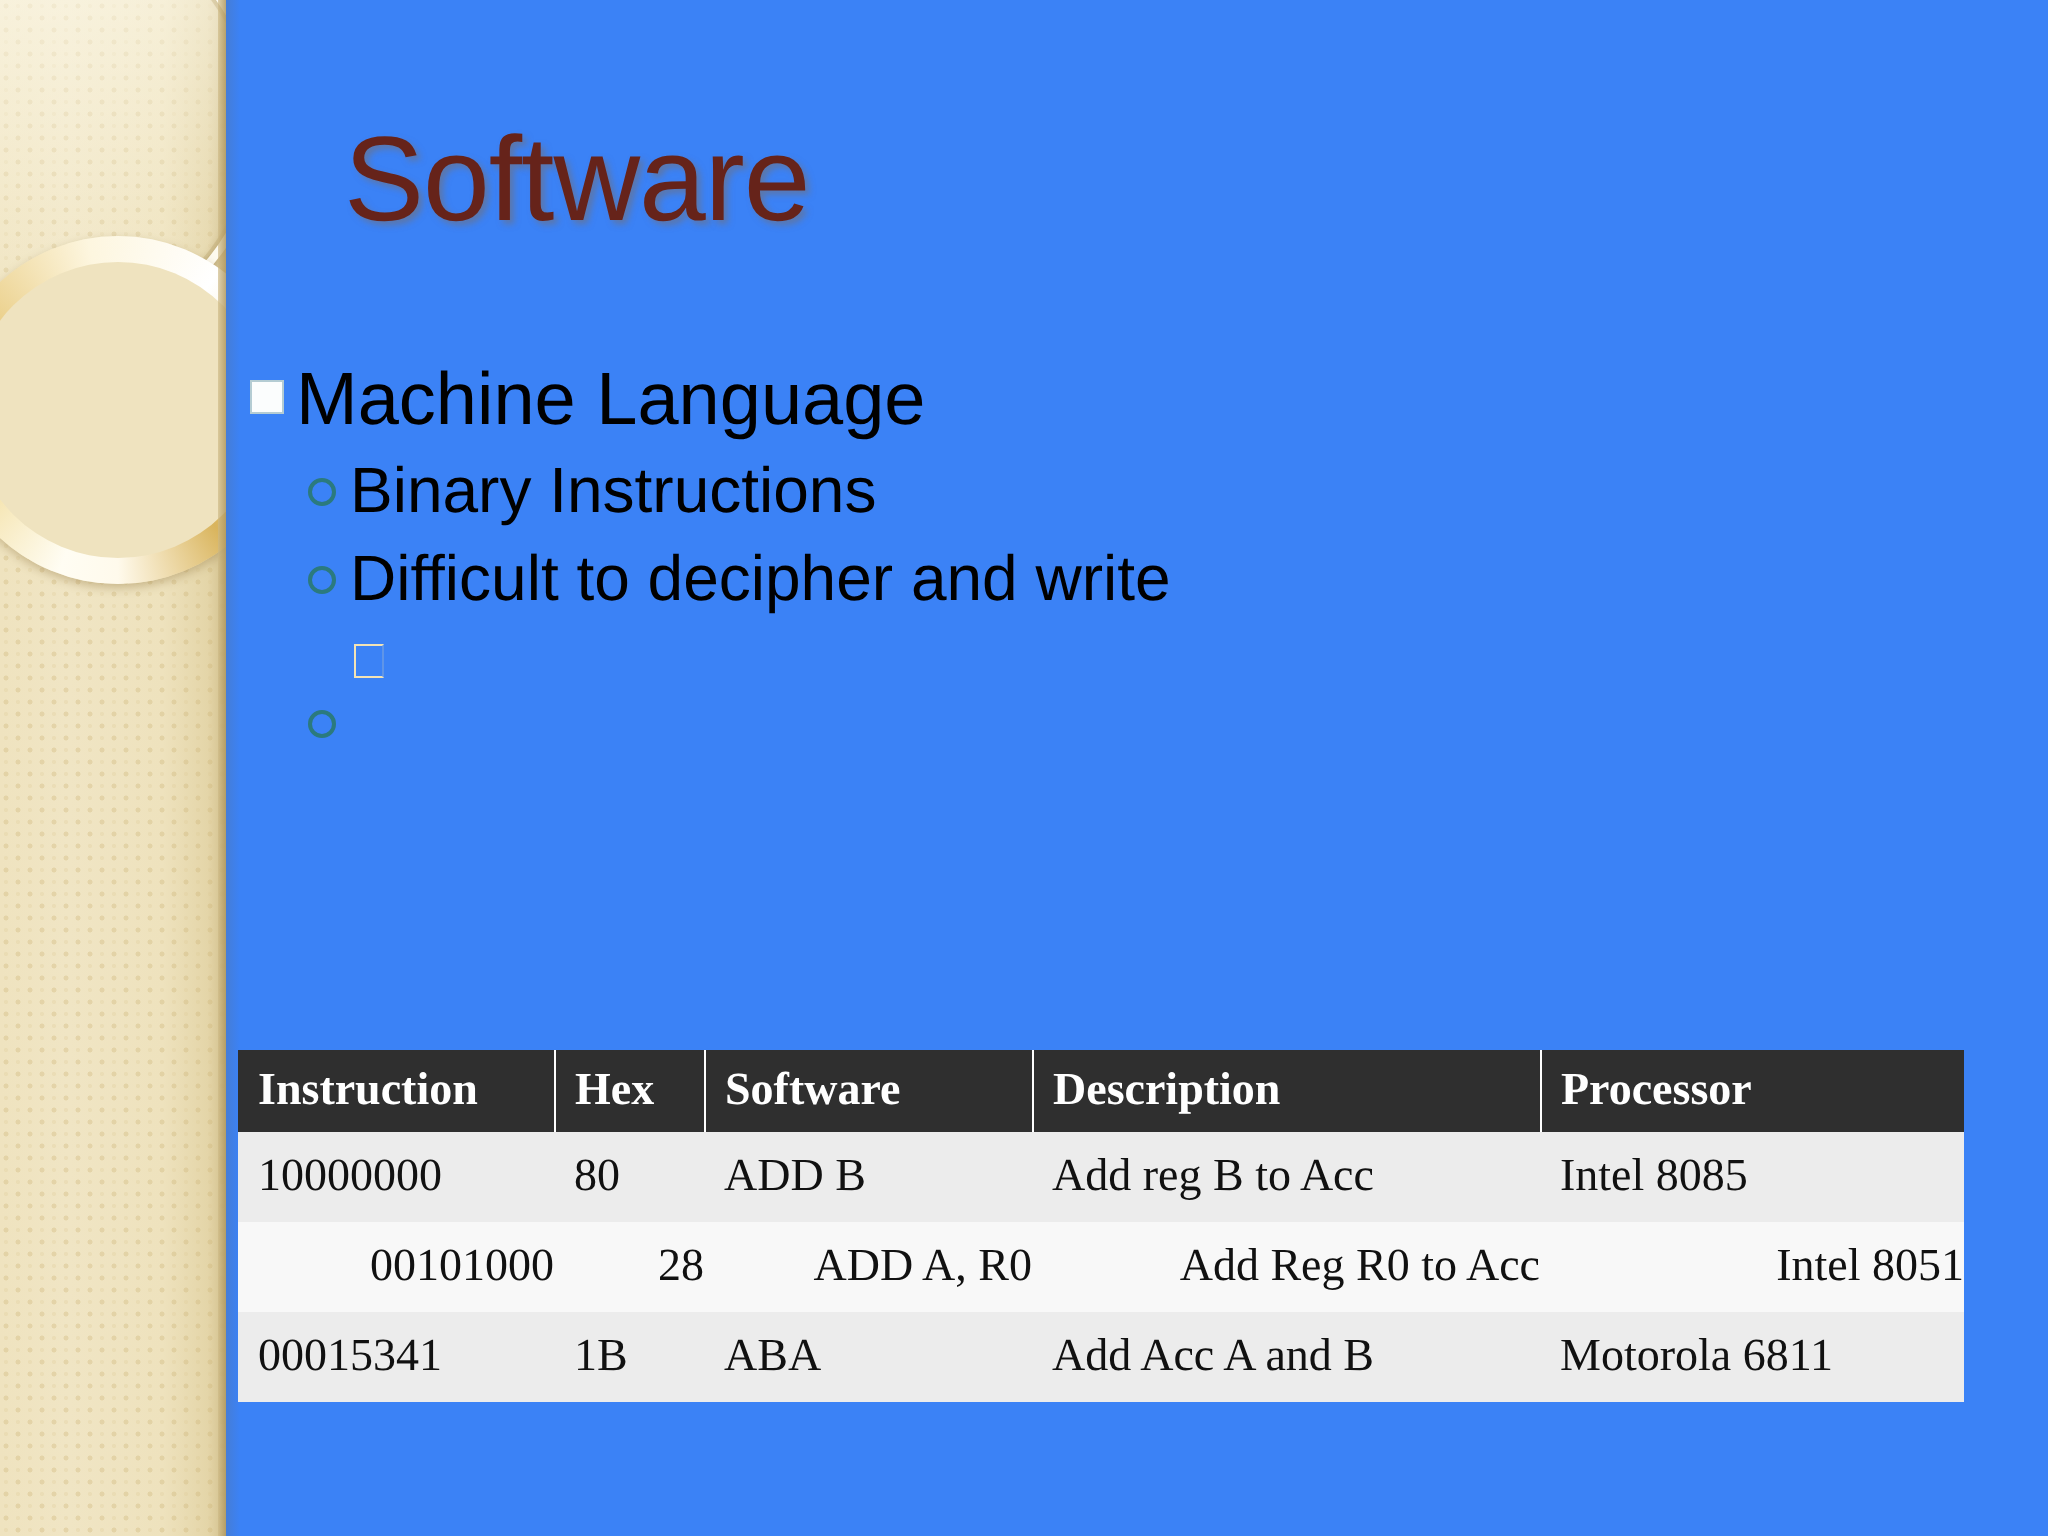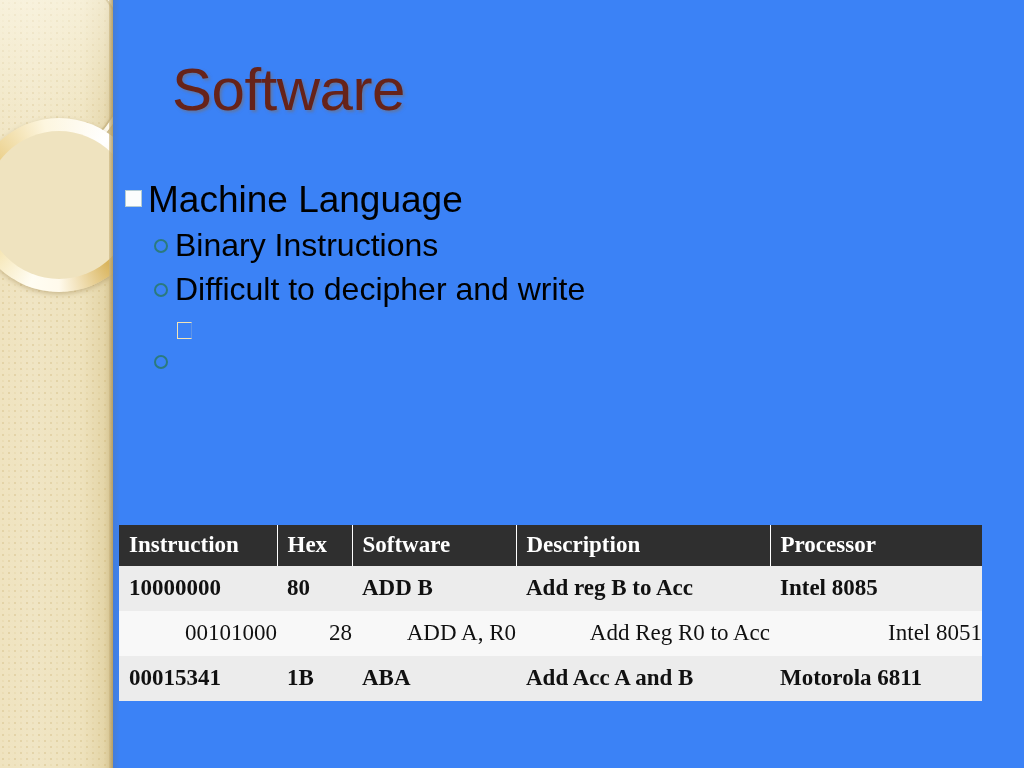--- a/index.html
+++ b/index.html
@@ -215,21 +215,21 @@
     margin-top: 16px;
   }
   table.instr th:last-child { border-right: none; }
   table.instr td {
     font-size: 23px;
     color: #111111;
     padding: 9px 0 10px 10px;
     white-space: nowrap;
     border: none;
   }
-  table.instr tr.r-odd td  { background: #ececec; font-weight: bold; }
+  table.instr tr.r-odd td  { background: #ececec; }
   table.instr tr.r-even td { background: #f8f8f8; text-align: right; }
 
   col.c-instruction { width: 158px; }
   col.c-hex         { width: 75px; }
   col.c-mnemonic    { width: 164px; }
   col.c-description { width: 254px; }
   col.c-processor   { width: 212px; }
 </style>
 </head>
 <body>

